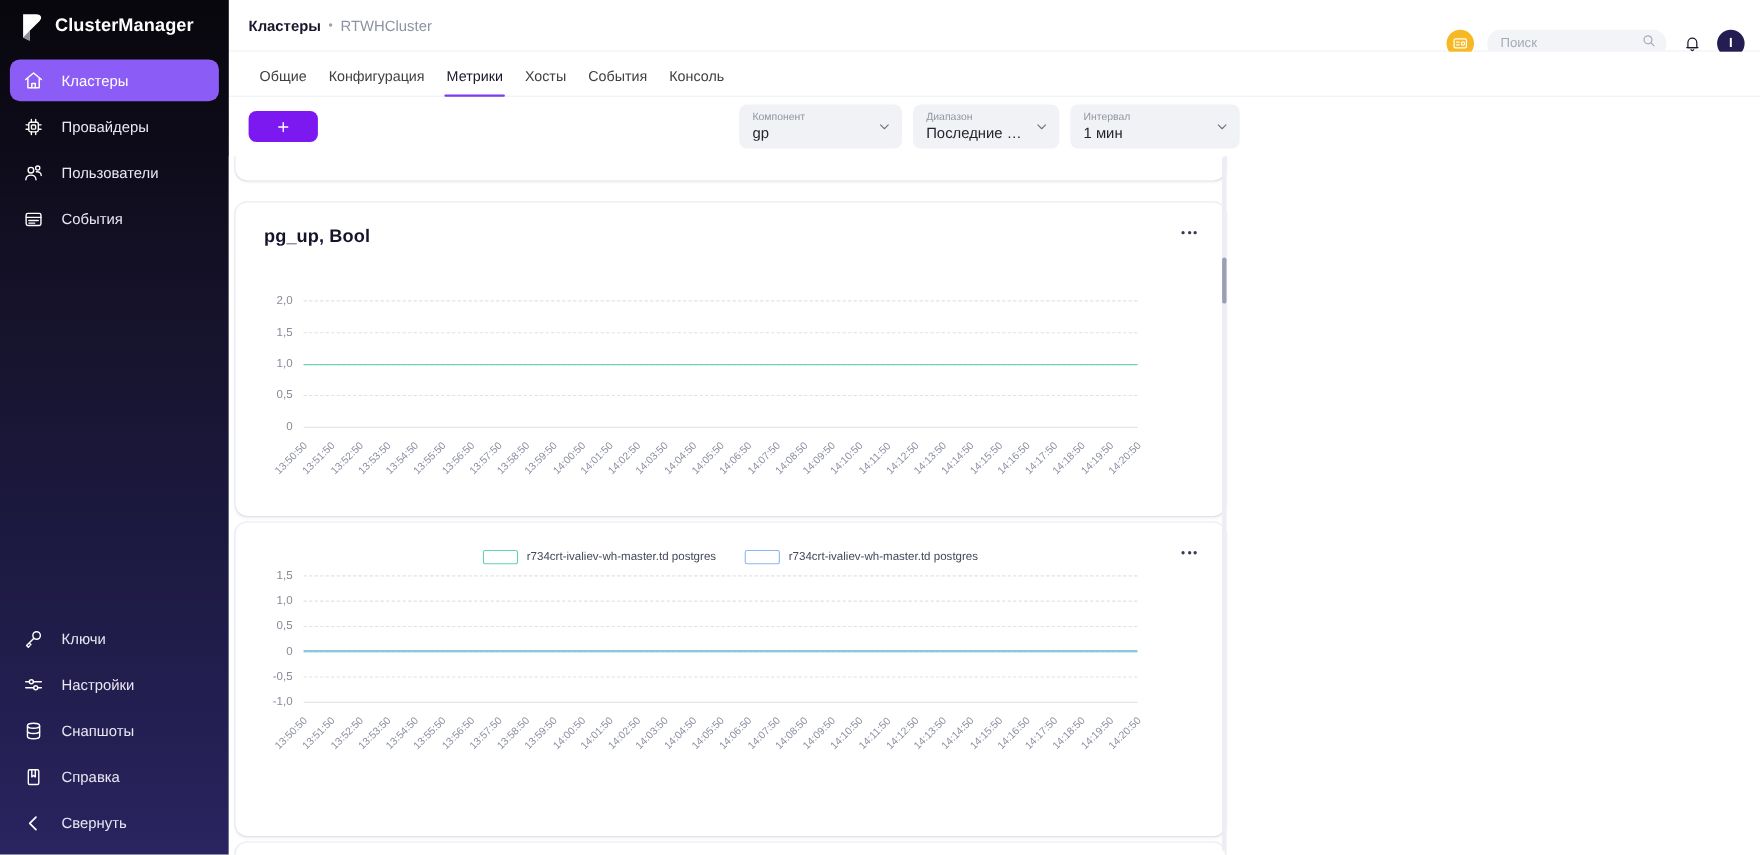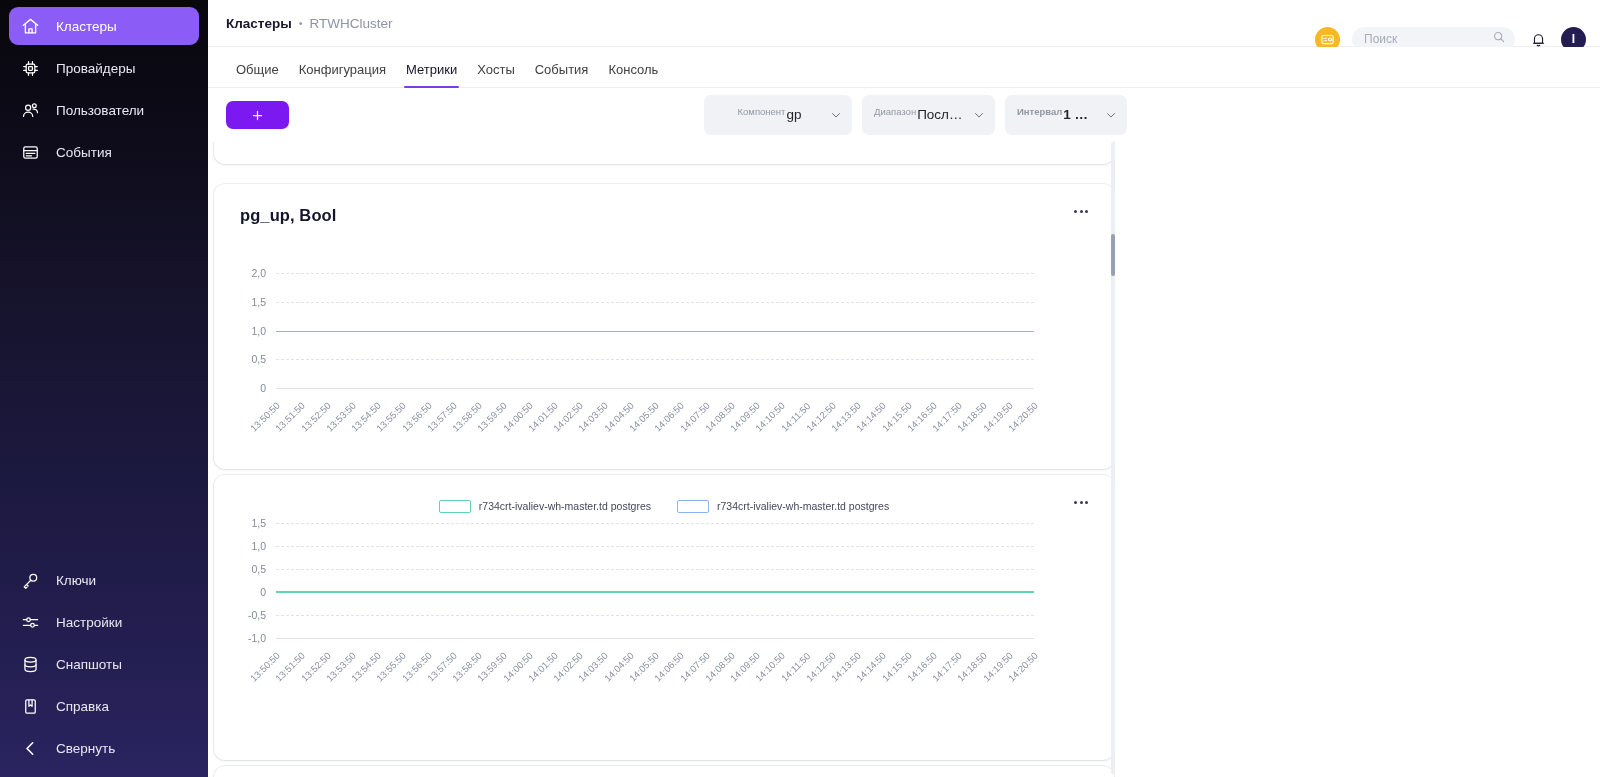--- a/index.html
+++ b/index.html
@@ -89,26 +89,26 @@
   }
   .add-btn {
     width: 63px; height: 28px; border-radius: 7px; background: #7c19f0; border: 0;
     color: #fff; cursor: pointer; display: flex; align-items: center; justify-content: center;
   }
   .filters { margin-left: auto; display: flex; gap: 10px; padding-right: 455px; }
   .select-field {
     height: 40px; background: #f1f2f5; border-radius: 7px;
     display: flex; align-items: center; padding: 0 9px 0 12px; gap: 6px; cursor: pointer; position: relative;
   }
-  .sf-texts { display: flex; flex-direction: row; justify-content: center; gap: 1px; min-width: 0; }
+  .sf-texts { display: flex; flex-direction: column; justify-content: center; gap: 1px; min-width: 0; }
   .sf-label { font-size: 9.5px; color: #9297a4; line-height: 1.1; }
   .sf-value { font-size: 13.5px; color: #23242f; line-height: 1.15; white-space: nowrap; overflow: hidden; text-overflow: ellipsis; }
   .sf-w1 { width: 148px; } .sf-w1 .sf-texts { width: 112px; }
   .sf-w2 { width: 133px; } .sf-w2 .sf-texts { width: 96px; }
-  .sf-w3 { width: 122px; font-weight: bold; } .sf-w3 .sf-texts { width: 108px; }
+  .sf-w3 { width: 154px; } .sf-w3 .sf-texts { width: 108px; }
   .chev { margin-left: auto; flex: 0 0 14px; display: flex; align-items: center; }
 
   
   #scrollwrap { flex: 1; position: relative; background: #fff; overflow: hidden; }
   #scrollcontent { position: absolute; left: 0; top: 0; width: 1392px; }
   .card {
     position: absolute; left: 6px; width: 900px; background: #fff;
     border-radius: 11px; box-shadow: 0 1px 3px rgba(22,25,60,.08), 0 0 0 1px rgba(235,238,245,.9);
   }
   .card-title { font-size: 16.5px; font-weight: 700; color: #14142a; padding: 22px 0 0 26px; letter-spacing: .1px; }
@@ -136,20 +136,29 @@
   #sbtrack { position: absolute; top: 0; width: 4px; background: #eceef3; border-radius: 3px; }
   #sbthumb { position: absolute; left: 0; width: 4px; background: #9aa0b4; border-radius: 3px; cursor: pointer; }
 </style>
 </head>
 <body>
 
 <div id="app">
 
   <aside id="sidebar">
 
+    <div class="brand">
+      <span class="brand-logo">
+        <svg viewBox="0 0 22 26" width="22" height="26" aria-hidden="true">
+          <path d="M3 1 L15 1 C19 1 21 4 18 7 L9 16 L9 25 L3 22 Z" fill="#ffffff"></path>
+          <path d="M9 16 L9 25 L3 22 Z" fill="#8c8c9a"></path>
+        </svg>
+      </span>
+      <span class="brand-name">ClusterManager</span>
+    </div>
 
     <nav class="nav-top">
       <div class="nav-item active">
         <span class="ico">
           <svg viewBox="0 0 24 24" fill="none" stroke="#fff" stroke-width="1.7" stroke-linecap="round" stroke-linejoin="round">
               <path d="M3 10.5 12 3l9 7.5"></path>
               <path d="M5.5 9.6V20h13V9.6"></path>
               <path d="M10 20v-5h4v5"></path>
             </svg>
         </span>

